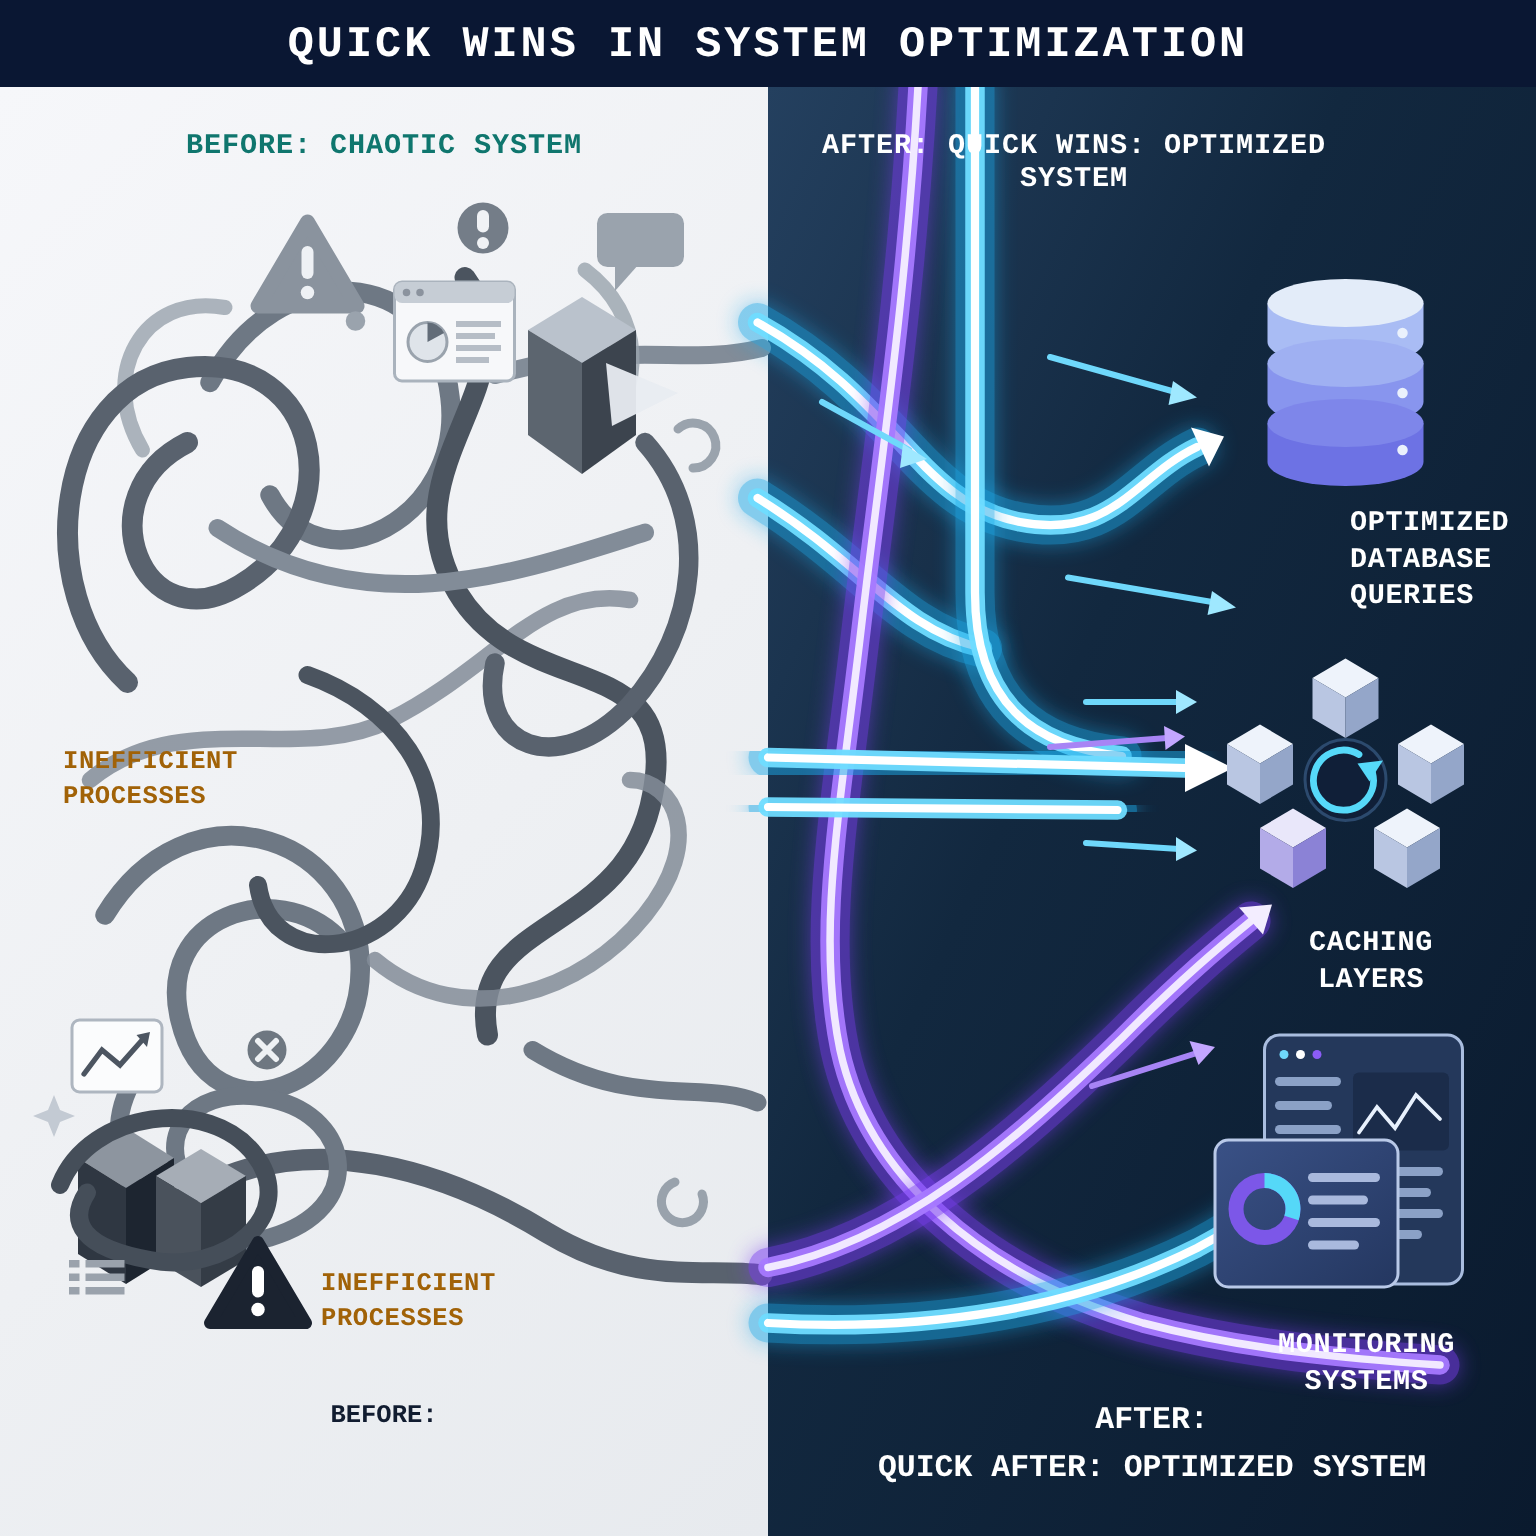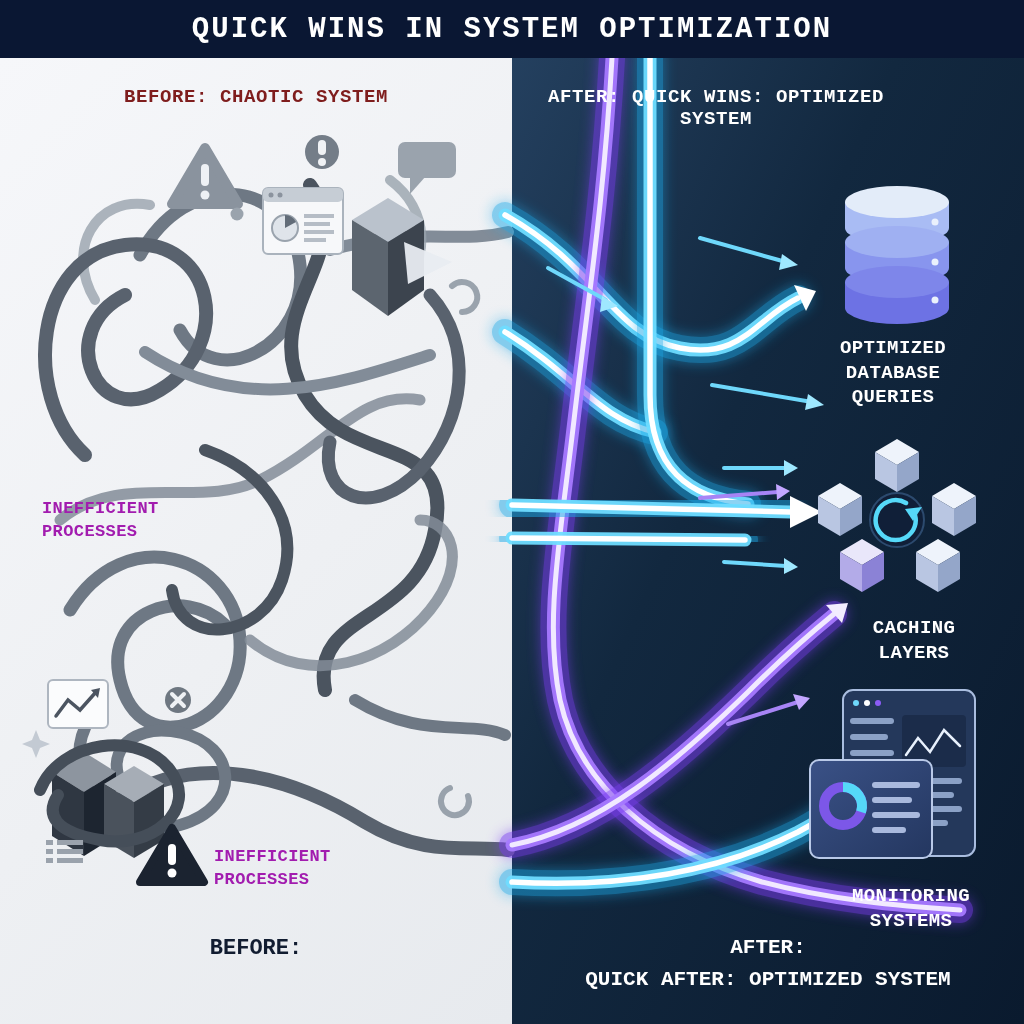--- a/index.html
+++ b/index.html
@@ -8,32 +8,32 @@
   .banner{position:absolute;left:0;top:0;width:1024px;height:58px;background:#0a1733;
           display:flex;align-items:center;justify-content:center;z-index:6;}
   .banner h1{margin:0;color:#ffffff;font-size:29px;font-weight:800;letter-spacing:2px;}
   .panel-before{position:absolute;left:0;top:58px;width:512px;height:966px;
           background:linear-gradient(135deg,#f6f7fa 0%,#eef0f3 55%,#e7eaee 100%);}
   .panel-after{position:absolute;left:512px;top:58px;width:512px;height:966px;
           background:linear-gradient(115deg,#24405f 0%,#12283f 40%,#0a1a2e 100%);}
   .art{position:absolute;left:0;top:0;width:1024px;height:1024px;z-index:3;}
   .heading{position:absolute;top:86px;font-size:19px;font-weight:800;letter-spacing:.6px;
           text-align:center;z-index:5;}
-  .heading.before{left:0;width:512px;color:#7f1d1d;}
+  .heading.before{left:0;width:512px;color:#0f766e;}
   .heading.after{left:512px;width:408px;color:#ffffff;}
-  .ineff{position:absolute;font-size:17px;font-weight:800;color:#a21caf;line-height:1.35;
+  .ineff{position:absolute;font-size:17px;font-weight:800;color:#a16207;line-height:1.35;
           letter-spacing:.4px;z-index:5;}
   .ineff.top{left:42px;top:498px;width:125px;}
   .ineff.bottom{left:214px;top:846px;width:125px;}
   .footer{position:absolute;top:932px;text-align:center;font-weight:800;z-index:5;line-height:1.5;}
-  .footer.before{left:0;width:512px;color:#111c30;font-size:22px;}
+  .footer.before{left:0;width:512px;color:#111c30;font-size:17px;}
   .footer.after{left:512px;width:512px;color:#ffffff;font-size:21px;}
   .node-label{position:absolute;color:#ffffff;font-weight:800;font-size:19px;line-height:1.3;
           letter-spacing:.4px;z-index:5;}
-  .node-label.db{left:833px;top:336px;width:120px;text-align:center;}
+  .node-label.db{left:900px;top:336px;width:120px;text-align:left;}
   .node-label.cache{left:858px;top:616px;width:112px;text-align:center;}
   .node-label.mon{left:842px;top:884px;width:138px;text-align:center;}
 
   
   .wire{fill:none;stroke-linecap:round;stroke-linejoin:round;}
   
   .cy-o{stroke:#1fa9e8;stroke-width:26;opacity:.5;filter:url(#glow);}
   .cy-m{stroke:#6fdcff;stroke-width:13;opacity:.95;}
   .cy-c{stroke:#ffffff;stroke-width:5.5;}
   .pu-o{stroke:#7a3df0;stroke-width:26;opacity:.55;filter:url(#glow);}

